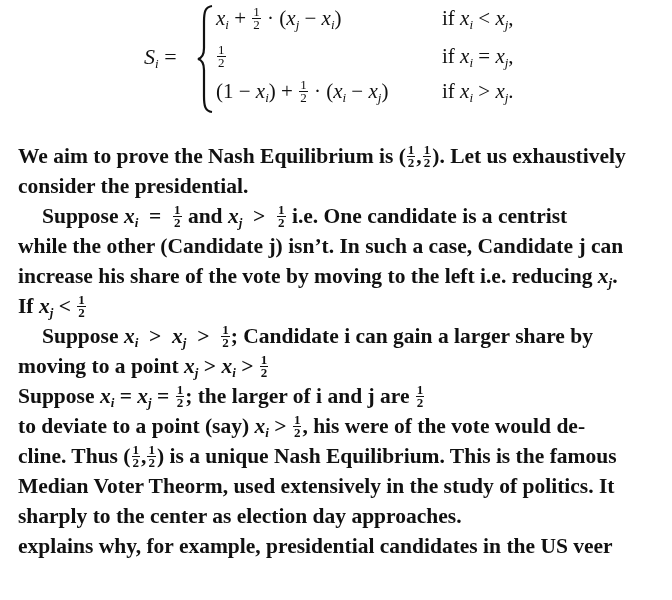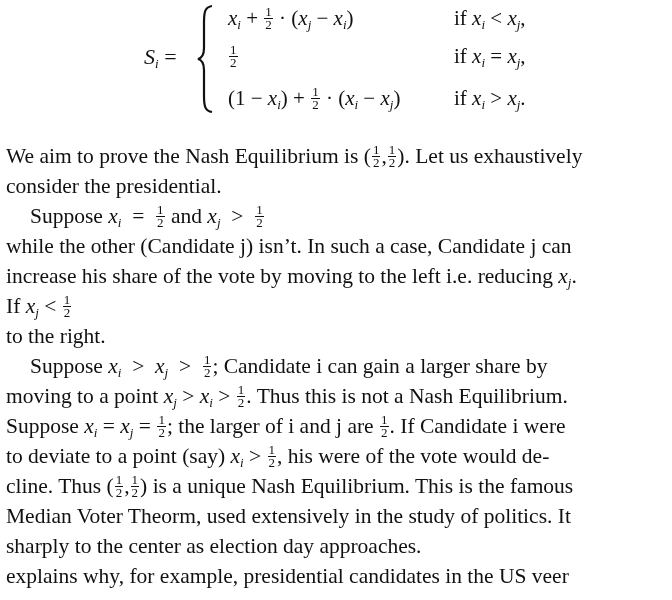--- a/index.html
+++ b/index.html
@@ -12,38 +12,38 @@
     position: absolute; left: 0; top: 0; width: 672px; height: 118px;
   }
   .eq-lhs {
     position: absolute; left: 144px; top: 44px; font-size: 22px;
     white-space: nowrap;
   }
   .eq-brace {
     position: absolute; left: 196px; top: 4px; width: 18px; height: 110px;
   }
   .case {
-    position: absolute; font-size: 21px; white-space: nowrap; margin-left: 12px;
+    position: absolute; font-size: 21px; white-space: nowrap;
   }
   .case-expr { left: 216px; }
   .case-cond { left: 442px; }
   .r0 { top: 6px; }
   .r1 { top: 44px; }
-  .r2 { top: 86px; }
+  .r2 { top: 79px; }
   i.v { font-style: italic; }
   sub { font-size: 13px; font-style: italic; vertical-align: -4px; line-height: 0; }
   .frac {
     display: inline-block; vertical-align: middle; text-align: center;
     font-size: 13px; line-height: 12px; margin: 0 1px; position: relative; top: -2px;
   }
   .frac .num { display: block; border-bottom: 1px solid #111; padding: 0 1px; }
   .frac .den { display: block; }
   .body-text {
-    position: absolute; left: 6px; top: 141px; width: 648px;
-    font-size: 21.5px; line-height: 30px;
+    position: absolute; left: 18px; top: 141px; width: 648px;
+    font-size: 21.5px; line-height: 30px; font-weight: bold;
   }
   .line { display: block; white-space: nowrap; height: 30px; }
   .indent { padding-left: 24px; }
 </style>
 </head>
 <body>
 
 <div class="eq">
   <div class="eq-lhs"><i class="v">S</i><sub>i</sub> <span>=</span></div>
   <svg class="eq-brace" viewBox="0 0 18 110" preserveAspectRatio="none">
@@ -69,27 +69,26 @@
   </div>
   <div class="case case-cond r2">
     <span>if</span> <i class="v">x</i><sub>i</sub> <span>&gt;</span> <i class="v">x</i><sub>j</sub><span>.</span>
   </div>
 </div>
 
 <div class="body-text">
   <span class="line"><span>We aim to prove the Nash Equilibrium is </span><span>(</span><span class="frac"><span class="num">1</span><span class="den">2</span></span><span>,</span><span class="frac"><span class="num">1</span><span class="den">2</span></span><span>)</span><span>. Let us exhaustively</span></span>
   <span class="line">consider the presidential.</span>
 
-  <span class="line indent"><span>Suppose </span><i class="v">x</i><sub>i</sub> &nbsp;<span>=</span>&nbsp; <span class="frac"><span class="num">1</span><span class="den">2</span></span><span> and </span><i class="v">x</i><sub>j</sub> &nbsp;<span>&gt;</span>&nbsp; <span class="frac"><span class="num">1</span><span class="den">2</span></span></span>
+  <span class="line indent"><span>Suppose </span><i class="v">x</i><sub>i</sub> &nbsp;<span>=</span>&nbsp; <span class="frac"><span class="num">1</span><span class="den">2</span></span><span> and </span><i class="v">x</i><sub>j</sub> &nbsp;<span>&gt;</span>&nbsp; <span class="frac"><span class="num">1</span><span class="den">2</span></span><span> i.e. One candidate is a centrist</span></span>
   <span class="line">while the other (Candidate j) isn’t. In such a case, Candidate j can</span>
   <span class="line"><span>increase his share of the vote by moving to the left i.e. reducing </span><i class="v">x</i><sub>j</sub><span>.</span></span>
   <span class="line"><span>If </span><i class="v">x</i><sub>j</sub> <span>&lt;</span> <span class="frac"><span class="num">1</span><span class="den">2</span></span></span>
-  <span class="line">to the right.</span>
 
   <span class="line indent"><span>Suppose </span><i class="v">x</i><sub>i</sub> &nbsp;<span>&gt;</span>&nbsp; <i class="v">x</i><sub>j</sub> &nbsp;<span>&gt;</span>&nbsp; <span class="frac"><span class="num">1</span><span class="den">2</span></span><span>; Candidate i can gain a larger share by</span></span>
-  <span class="line"><span>moving to a point </span><i class="v">x</i><sub>j</sub> <span>&gt;</span> <i class="v">x</i><sub>i</sub> <span>&gt;</span> <span class="frac"><span class="num">1</span><span class="den">2</span></span><span>. Thus this is not a Nash Equilibrium.</span></span>
-  <span class="line"><span>Suppose </span><i class="v">x</i><sub>i</sub> <span>=</span> <i class="v">x</i><sub>j</sub> <span>=</span> <span class="frac"><span class="num">1</span><span class="den">2</span></span><span>; the larger of i and j are </span><span class="frac"><span class="num">1</span><span class="den">2</span></span><span>. If Candidate i were</span></span>
+  <span class="line"><span>moving to a point </span><i class="v">x</i><sub>j</sub> <span>&gt;</span> <i class="v">x</i><sub>i</sub> <span>&gt;</span> <span class="frac"><span class="num">1</span><span class="den">2</span></span></span>
+  <span class="line"><span>Suppose </span><i class="v">x</i><sub>i</sub> <span>=</span> <i class="v">x</i><sub>j</sub> <span>=</span> <span class="frac"><span class="num">1</span><span class="den">2</span></span><span>; the larger of i and j are </span><span class="frac"><span class="num">1</span><span class="den">2</span></span></span>
   <span class="line"><span>to deviate to a point (say) </span><i class="v">x</i><sub>i</sub> <span>&gt;</span> <span class="frac"><span class="num">1</span><span class="den">2</span></span><span>, his were of the vote would de-</span></span>
   <span class="line"><span>cline. Thus </span><span>(</span><span class="frac"><span class="num">1</span><span class="den">2</span></span><span>,</span><span class="frac"><span class="num">1</span><span class="den">2</span></span><span>)</span><span> is a unique Nash Equilibrium. This is the famous</span></span>
   <span class="line">Median Voter Theorm, used extensively in the study of politics. It</span>
   <span class="line">sharply to the center as election day approaches.</span>
   <span class="line">explains why, for example, presidential candidates in the US veer</span>
 </div>
 
 </body></html>

